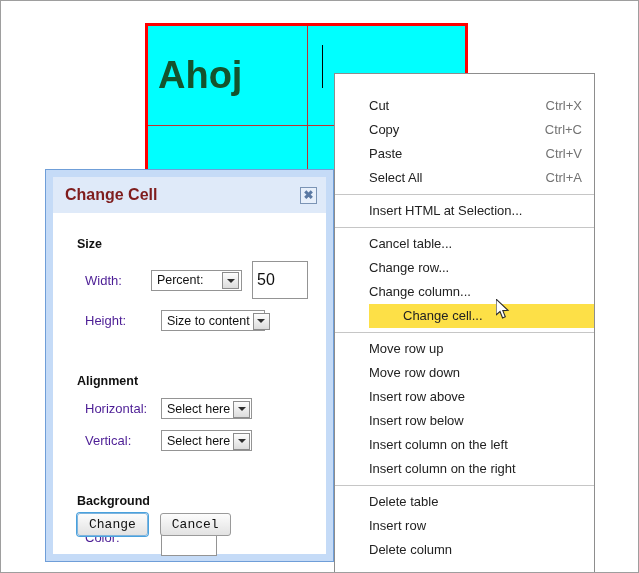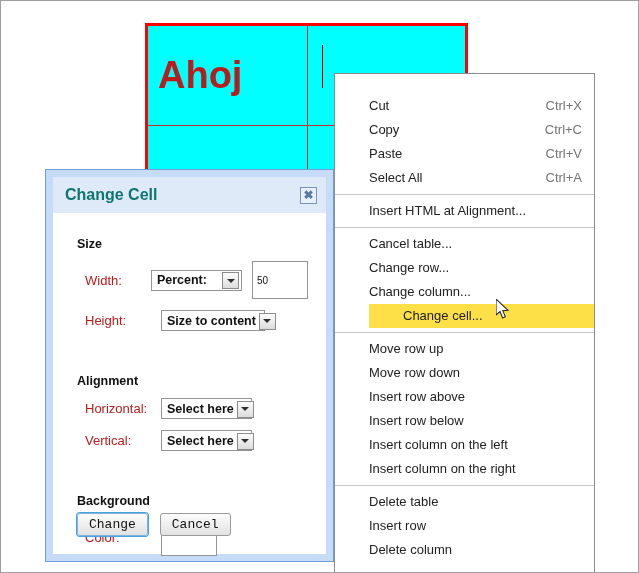--- a/index.html
+++ b/index.html
@@ -42,21 +42,21 @@
   .tbl-row.r2 { height: 99px; border-top: 1px solid #c03030; }
   .tbl-row.r3 { height: 94px; border-top: 1px solid #c03030; }
   .tbl-cell {
     box-sizing: border-box;
     position: relative;
     overflow: hidden;
   }
   .tbl-cell.c1 { width: 159px; }
   .tbl-cell.c2 { width: 158px; border-left: 1px solid #c03030; }
   #cell-text-ahoj {
-    color: #b91c1c;
+    color: #14532d;
     font-size: 38px;
     font-weight: bold;
     line-height: 99px;
     padding-left: 10px;
     font-family: "Liberation Sans", sans-serif;
   }
   #text-caret {
     position: absolute;
     left: 14px;
     top: 19px;
@@ -128,21 +128,21 @@
     background: #dfeaf9;
     display: flex;
     align-items: center;
     justify-content: space-between;
     padding: 0 9px 0 12px;
     box-sizing: border-box;
   }
   #dialog-title {
     font-size: 16px;
     font-weight: bold;
-    color: #0f766e;
+    color: #7f1d1d;
   }
   #dialog-close-button {
     width: 17px;
     height: 17px;
     border: 1px solid #7b94b5;
     background: #e8f0fb;
     display: flex;
     align-items: center;
     justify-content: center;
     color: #5b79a3;
@@ -165,39 +165,38 @@
     color: #111111;
     margin: 10px 0 10px 6px;
   }
   .field-row {
     display: flex;
     align-items: center;
     margin: 0 0 11px 14px;
   }
   .field-label {
     font-size: 13px;
-    color: #b91c1c;
+    color: #4c1d95;
     width: 76px;
   }
   .fake-select {
     height: 21px;
     border: 1px solid #949494;
     background: #ffffff;
     box-sizing: border-box;
     display: inline-flex;
     align-items: center;
     font-size: 12.5px;
     color: #111111;
     padding-left: 5px;
     cursor: pointer;
   }
   .fake-select .sel-text {
     flex: 1;
     white-space: nowrap;
-    font-weight: bold;
   }
   .sel-arrow {
     width: 17px;
     height: 17px;
     margin: 1px 2px 0 3px;
     border: 1px solid #8c8c8c;
     background: linear-gradient(#fdfdfd, #dcdcdc);
     display: flex;
     align-items: center;
     justify-content: center;
@@ -213,21 +212,21 @@
   }
   #width-select { width: 104px; }
   #height-select { width: 104px; }
   #horizontal-select { width: 91px; }
   #vertical-select { width: 91px; }
   .text-input {
     height: 38px;
     border: 1px solid #949494;
     background: #ffffff;
     box-sizing: border-box;
-    font-size: 10px;
+    font-size: 16px;
     font-family: "Liberation Sans", sans-serif;
     color: #111111;
     padding: 12px 4px;
     margin-left: 10px;
   }
   #width-value-input { width: 56px; }
   #color-input { width: 56px; margin-left: 0; }
   .section-gap { height: 22px; }
   #dialog-buttons {
     position: absolute;
@@ -294,21 +293,21 @@
       <div class="menu-item">
         <span class="mi-label">Select All</span>
         <span class="mi-accel">Ctrl+A</span>
       </div>
     </div>
 
     <div class="menu-sep"></div>
 
     <div class="menu-group">
       <div class="menu-item">
-        <span class="mi-label">Insert HTML at Alignment...</span>
+        <span class="mi-label">Insert HTML at Selection...</span>
         <span class="mi-accel"></span>
       </div>
     </div>
 
     <div class="menu-sep"></div>
 
     <div class="menu-group">
       <div class="menu-item">
         <span class="mi-label">Cancel table...</span>
         <span class="mi-accel"></span>

